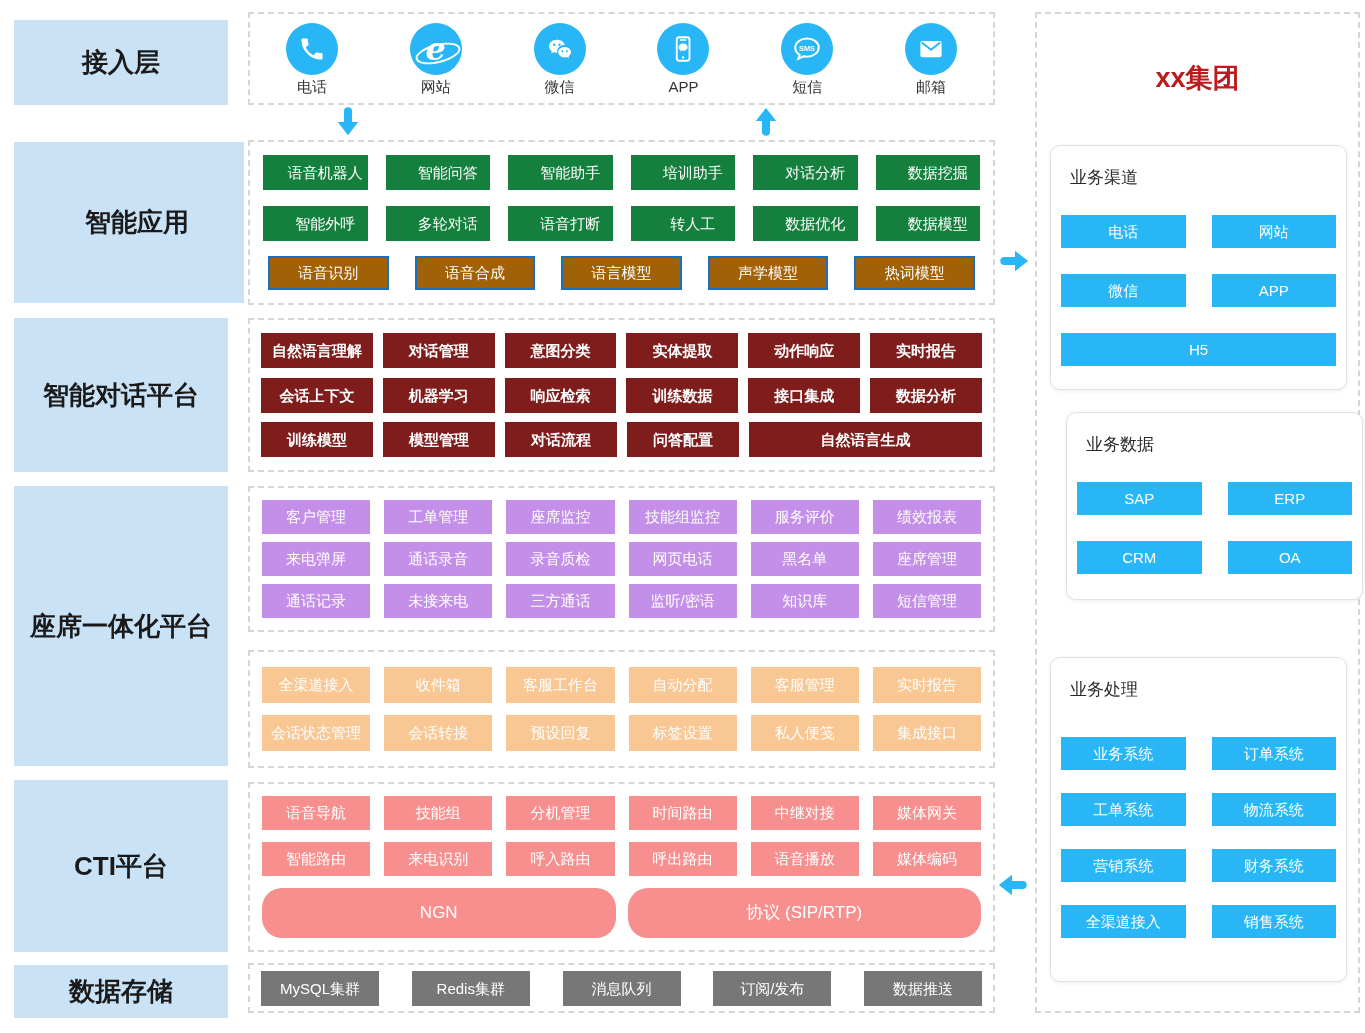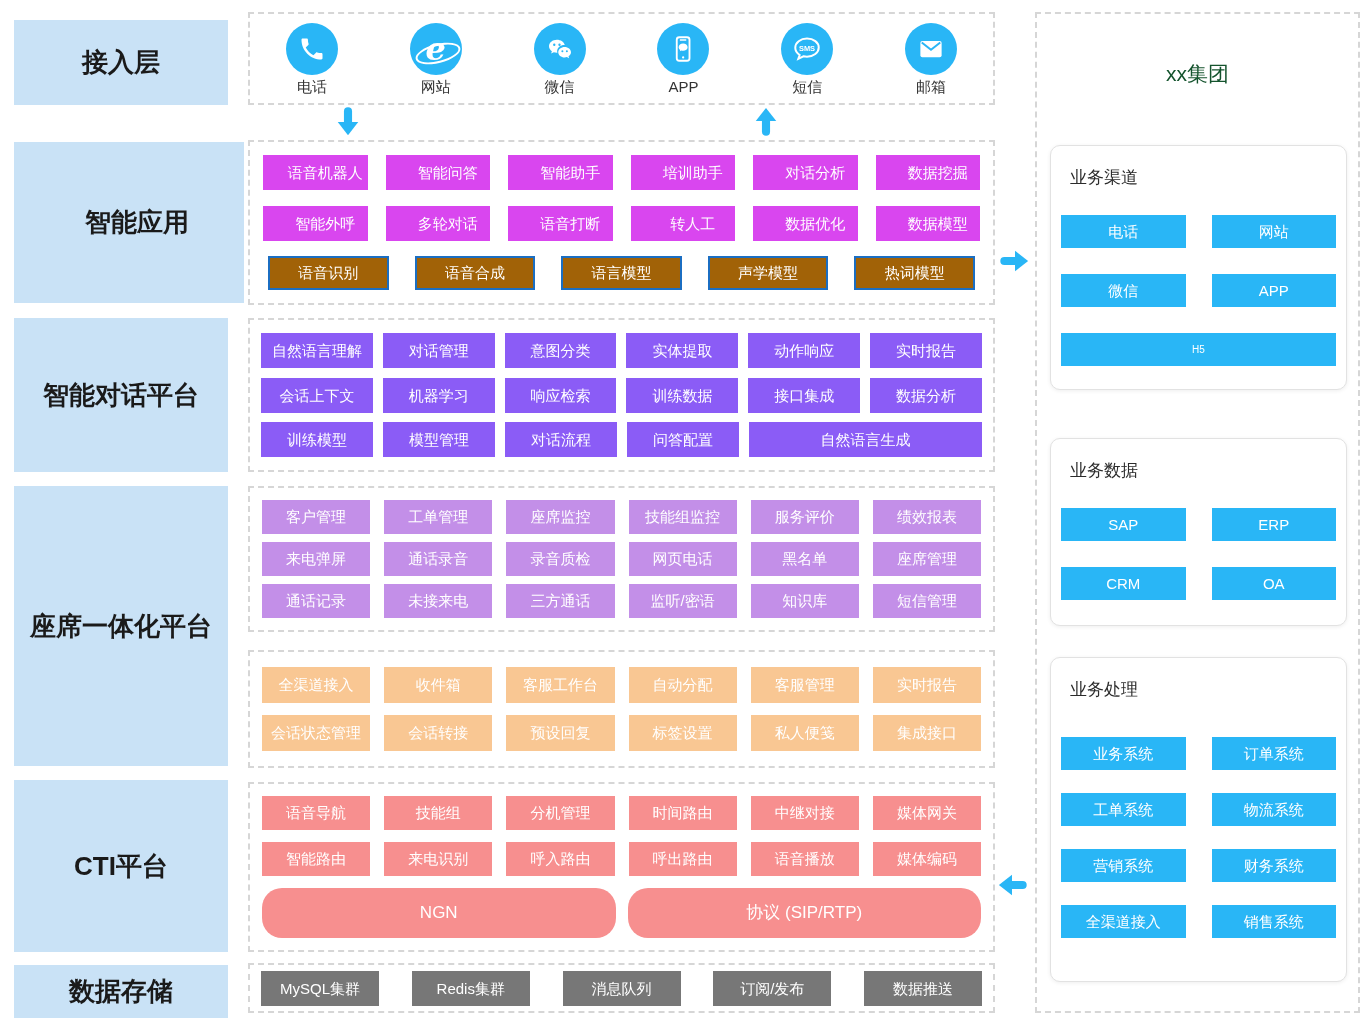--- a/index.html
+++ b/index.html
@@ -20,27 +20,27 @@
   .channel-label{margin-top:3px;font-size:15px;color:#333;}
   .ie-e{color:#fff;font-family:"DejaVu Serif","Liberation Serif",serif;font-weight:bold;font-style:italic;font-size:32px;line-height:1;position:relative;z-index:1;}
   .ie-ring{position:absolute;width:42px;height:15px;border:2.5px solid #fff;border-radius:50%;transform:rotate(-14deg);top:21px;left:5px;}
 
   
   .rows{display:flex;flex-direction:column;justify-content:space-between;box-sizing:border-box;height:100%;}
   .row{display:flex;gap:18px;}
   .box{flex:1;height:35px;line-height:35px;text-align:center;color:#fff;font-size:15px;white-space:nowrap;overflow:hidden;}
 
   .sec-app{top:140px;height:165px;padding:13px 13px;}
-  .sec-app .orange .box{background:#d946ef;padding-left:20px;}
+  .sec-app .orange .box{background:#15803d;padding-left:20px;}
   .sec-app .tech{gap:26px;padding:0 5px;}
   .sec-app .tech .box{background:#a16207;border:2px solid #1b6ec2;box-sizing:border-box;height:34px;line-height:30px;}
 
   .sec-dialog{top:318px;height:154px;padding:13px 11px;}
   .sec-dialog .row{gap:10px;}
-  .sec-dialog .box{background:#8b5cf6;}
+  .sec-dialog .box{background:#7f1d1d;font-weight:bold;}
   .row.wide-last .box:last-child{flex:2.08;}
 
   .sec-agent-monitor{top:486px;height:146px;padding:12px 12px;}
   .sec-agent-monitor .row{gap:14px;}
   .sec-agent-monitor .box{background:#c38fe8;height:34px;line-height:34px;}
 
   .sec-agent-service{top:650px;height:118px;padding:15px 12px;}
   .sec-agent-service .row{gap:14px;}
   .sec-agent-service .box{background:#f9c793;height:36px;line-height:36px;}
 
@@ -53,31 +53,31 @@
   .sec-storage{top:963px;height:50px;display:flex;align-items:center;justify-content:space-between;padding:0 11px;}
   .sec-storage .box{flex:none;width:118px;background:#777;}
 
   
   .arrow{position:absolute;width:30px;height:30px;}
   .arrow svg{display:block;}
   .rot90{transform:rotate(90deg);}  .rot-90{transform:rotate(-90deg);}  .rot180{transform:rotate(180deg);}
 
   
   .right-panel{position:absolute;left:1035px;top:12px;width:325px;height:1001px;border:2px dashed #d6d6d6;box-sizing:border-box;}
-  .panel-title{text-align:center;font-size:21px;font-weight:normal;color:#14532d;margin-top:46px;}
+  .panel-title{text-align:center;font-size:27px;font-weight:bold;color:#b91c1c;margin-top:46px;}
   .card{position:absolute;left:13px;width:297px;background:#fff;border:1px solid #e2e2e2;border-radius:10px;
         box-shadow:0 1px 4px rgba(0,0,0,0.07);box-sizing:border-box;padding:20px 10px;}
   .card-1{top:131px;height:245px;}
-  .card-2{top:424px;height:188px;}
+  .card-2{top:398px;height:188px;margin-left:16px;}
   .card-3{top:643px;height:325px;}
   .card-title{font-size:17px;color:#2b2b2b;margin-left:9px;}
   .btn-grid{display:grid;grid-template-columns:1fr 1fr;column-gap:26px;row-gap:26px;margin-top:26px;}
   .card-3 .btn-grid{margin-top:36px;row-gap:23px;}
   .cyan-btn{height:33px;line-height:33px;text-align:center;background:#29b6f6;color:#fff;font-size:15px;}
-  .full-btn{margin-top:26px;height:33px;line-height:33px;text-align:center;background:#29b6f6;color:#fff;font-size:10px;}
+  .full-btn{margin-top:26px;height:33px;line-height:33px;text-align:center;background:#29b6f6;color:#fff;font-size:15px;}
 </style>
 </head>
 <body>
 
 <div class="canvas">
 
   <div class="layer-label" style="top:20px;height:85px;">接入层</div>
   <div class="layer-label" style="top:142px;height:161px;padding-left:16px;">智能应用</div>
   <div class="layer-label" style="top:318px;height:154px;">智能对话平台</div>
   <div class="layer-label" style="top:486px;height:280px;">座席一体化平台</div>

